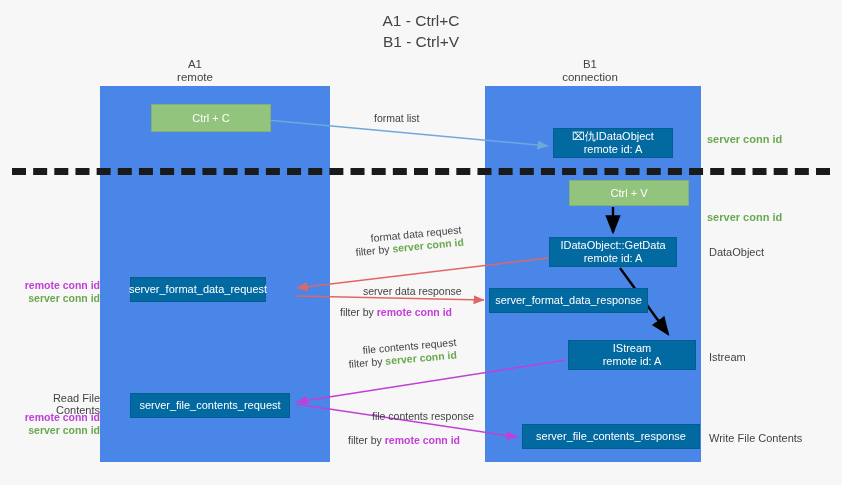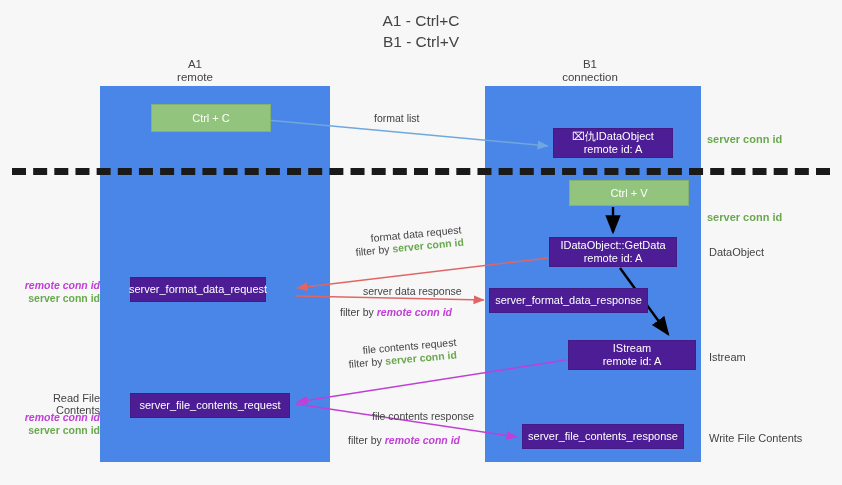--- a/index.html
+++ b/index.html
@@ -42,36 +42,36 @@
   
   .node{
     box-sizing:border-box;
     display:flex;align-items:center;justify-content:center;
     text-align:center;
     color:#ffffff;
     font-size:11px;line-height:13px;
     border:1px solid rgba(0,0,0,.10);
   }
   .green{background:#93c47d;margin-left:16px;}
-  .orange{background:#4c1d95;}
+  .orange{background:#0369a1;}
 
   #n-ctrlc{left:135px;top:104px;width:120px;height:28px;}
   #n-idataobject{left:553px;top:128px;width:120px;height:30px;}
   #n-ctrlv{left:553px;top:180px;width:120px;height:26px;}
   #n-getdata{left:549px;top:237px;width:128px;height:30px;}
   #n-istream{left:568px;top:340px;width:128px;height:30px;}
   #n-sfdreq{left:130px;top:277px;width:136px;height:25px;}
   #n-sfdres{left:489px;top:288px;width:159px;height:25px;}
   #n-sfcreq{left:130px;top:393px;width:160px;height:25px;}
-  #n-sfcres{left:522px;top:424px;width:162px;height:25px;}
+  #n-sfcres{left:522px;top:424px;width:178px;height:25px;}
 
   
   .side-label{font-size:11px;line-height:14px;}
   .green-txt{color:#6aa84f;font-weight:bold;}
-  .magenta-txt{color:#c13fd6;font-weight:bold;font-style:italic;}
+  .magenta-txt{color:#c13fd6;font-weight:bold;}
   #lbl-serverconn-1{left:707px;top:132px;}
   #lbl-serverconn-2{left:707px;top:210px;}
   #lbl-dataobject{left:709px;top:245px;color:#434343;}
   #lbl-istream{left:709px;top:350px;color:#434343;}
   #lbl-writefile{left:709px;top:431px;color:#434343;}
 
   
   #lbl-left-conn{left:8px;top:279px;text-align:right;width:92px;}
   #lbl-readfile{left:8px;top:392px;width:92px;text-align:right;color:#434343;font-size:11px;}
   #lbl-left-conn2{left:8px;top:411px;text-align:right;width:92px;}

